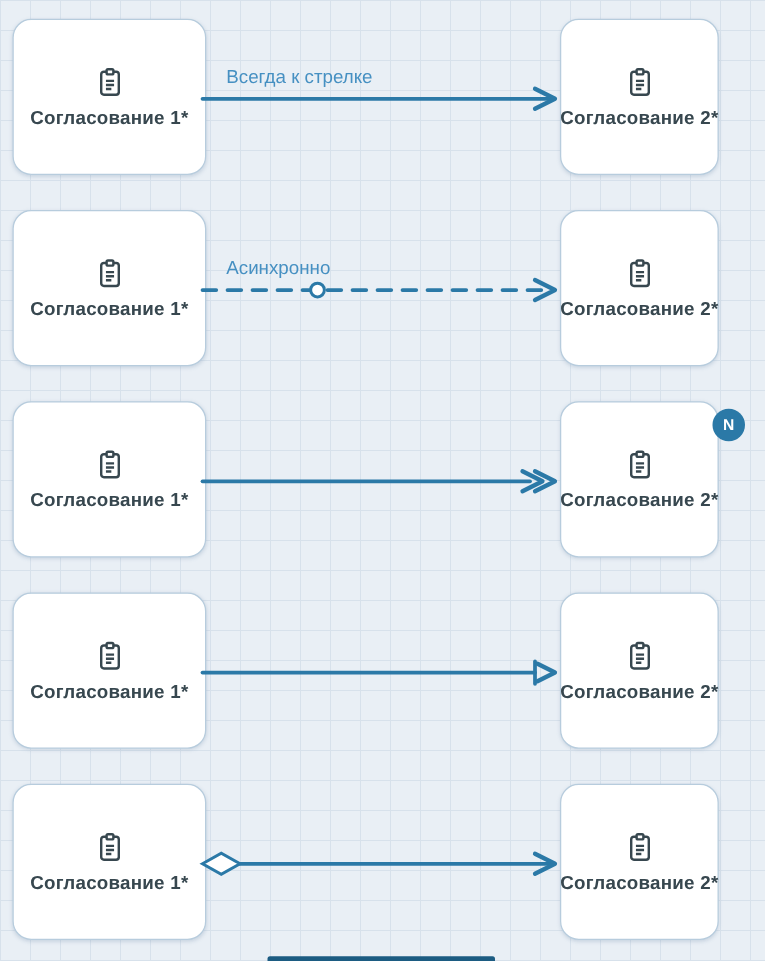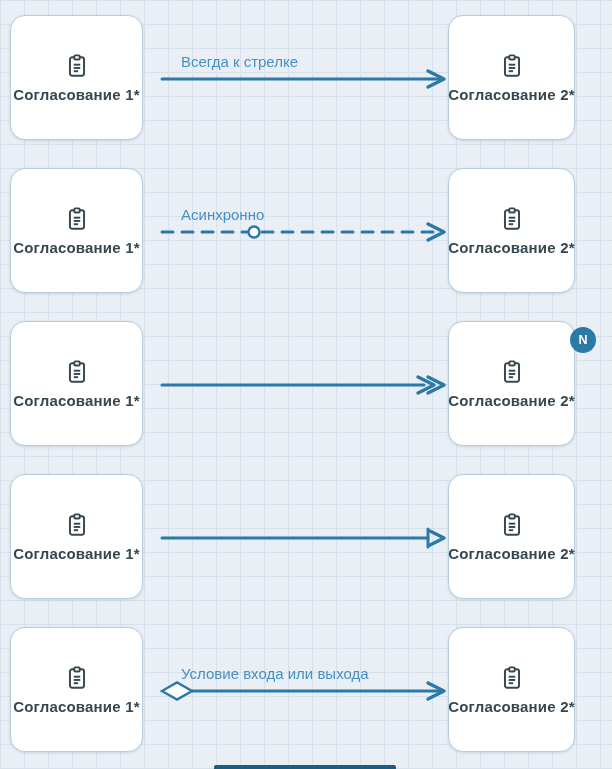--- a/index.html
+++ b/index.html
@@ -15,21 +15,21 @@
       repeating-linear-gradient(to right, var(--grid) 0 1px, transparent 1px 24px),
       repeating-linear-gradient(to bottom, var(--grid) 0 1px, transparent 1px 24px);
   }
   .row{position:absolute; left:0; width:612px; height:129px;}
   .node{
     position:absolute; top:0; height:125px; box-sizing:border-box;
     background:#fff; border:1.5px solid var(--node-border); border-radius:15px;
     box-shadow:0 1px 3px rgba(110,140,170,.25);
     display:flex; flex-direction:column; align-items:center; justify-content:center; gap:7px;
   }
-  .node.left{left:10px; width:133px;}
+  .node.left{left:10px; width:155px;}
   .node.right{left:448px; width:127px;}
   .node-label{
     font-size:15px; font-weight:700; color:var(--node-text); letter-spacing:.2px;
     white-space:nowrap;
   }
   .clip-icon{display:block;}
   .clip-icon *{stroke:var(--node-text);}
   .connector{position:absolute; left:158px; top:42px; overflow:visible;}
   .connector path, .connector line{stroke:var(--arrow); fill:none; stroke-linecap:round; stroke-linejoin:round;}
   .connector .shaft{stroke-width:3;}
@@ -177,21 +177,20 @@
           <line x1="9" y1="13.8" x2="15" y2="13.8"></line>
           <line x1="9" y1="16.8" x2="13" y2="16.8"></line>
       </svg>
       <div class="node-label">Согласование 1*</div>
     </div>
     <svg class="connector" width="294" height="44">
       <polygon class="marker-fill" points="4,22 19,13.5 34,22 19,30.5"></polygon>
       <path class="shaft" d="M34 22 H282"></path>
       <path class="head" d="M270 14 L286 22 L270 30"></path>
     </svg>
-    <span class="arrow-label">Условие входа или выхода</span>
     <div class="node right">
       <svg class="clip-icon" width="26" height="26" viewBox="0 0 24 24" fill="none" stroke-width="1.8">
         <rect x="5.5" y="4" width="13" height="17" rx="2"></rect>
           <rect x="9.5" y="2.2" width="5" height="3.8" rx="1" fill="#fff"></rect>
         <line x1="9" y1="10.8" x2="15" y2="10.8"></line>
           <line x1="9" y1="13.8" x2="15" y2="13.8"></line>
           <line x1="9" y1="16.8" x2="13" y2="16.8"></line>
       </svg>
       <div class="node-label">Согласование 2*</div>
     </div>

